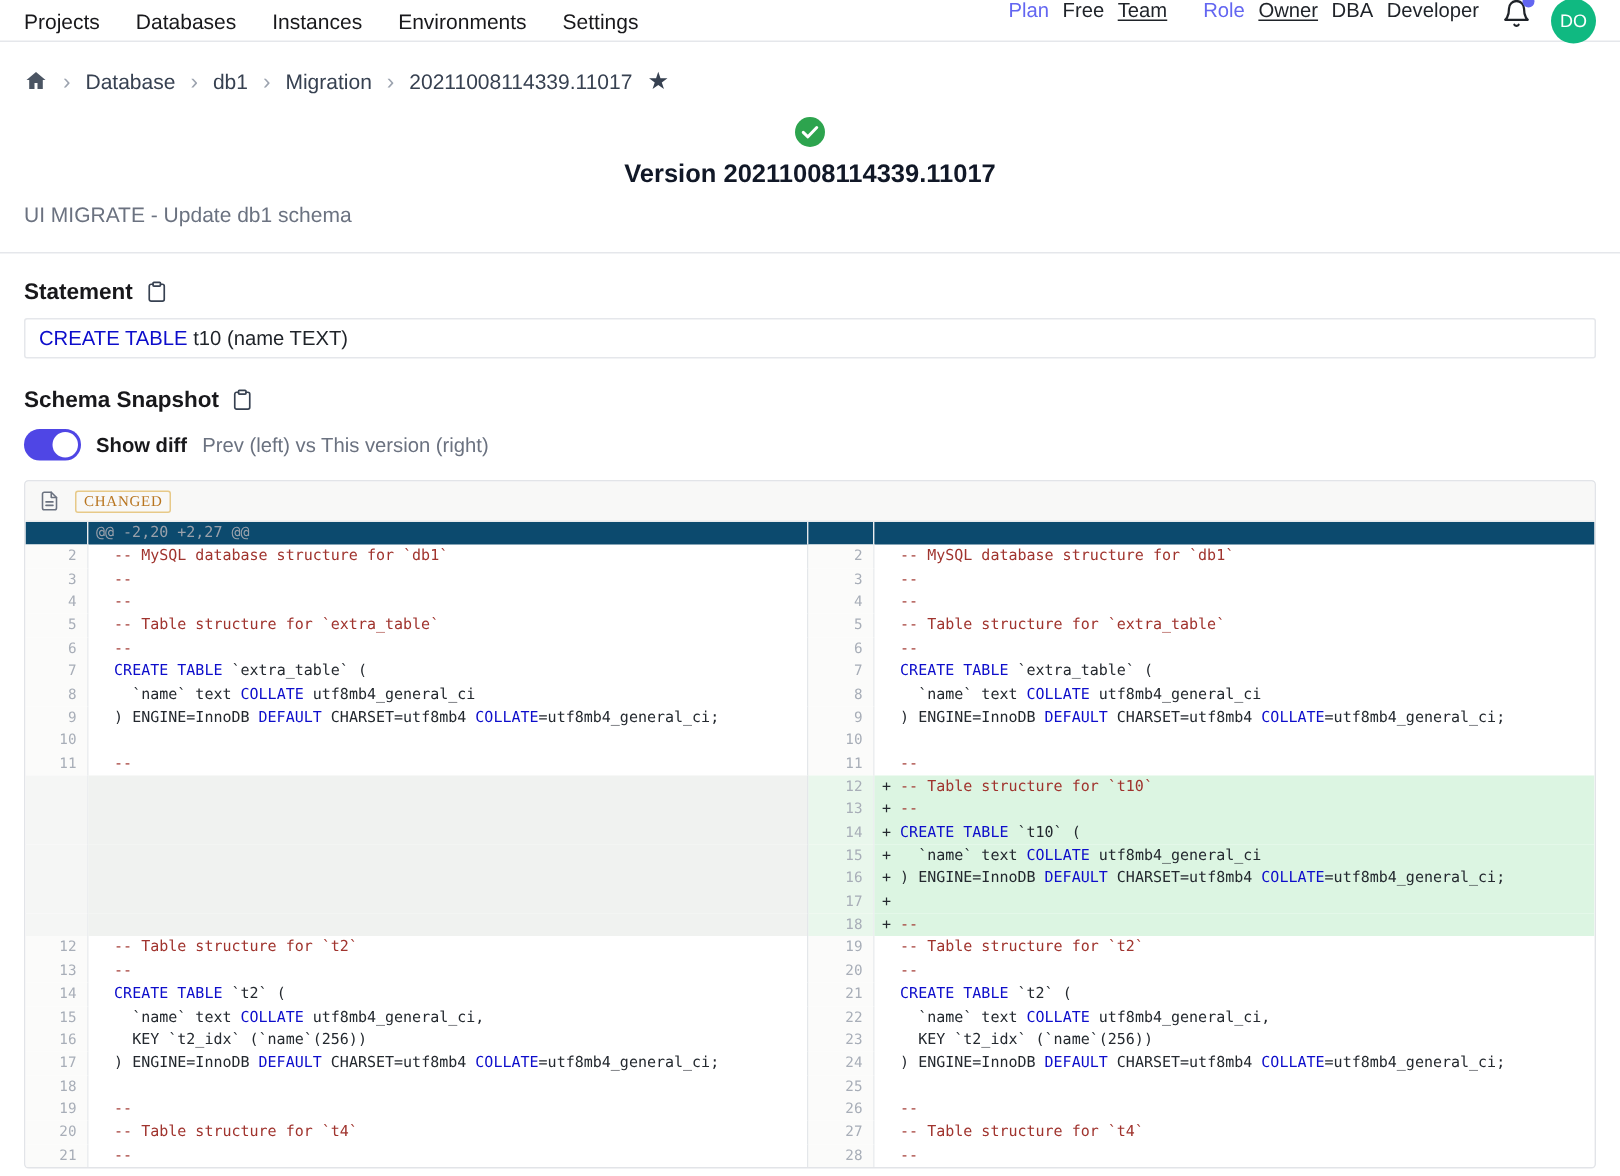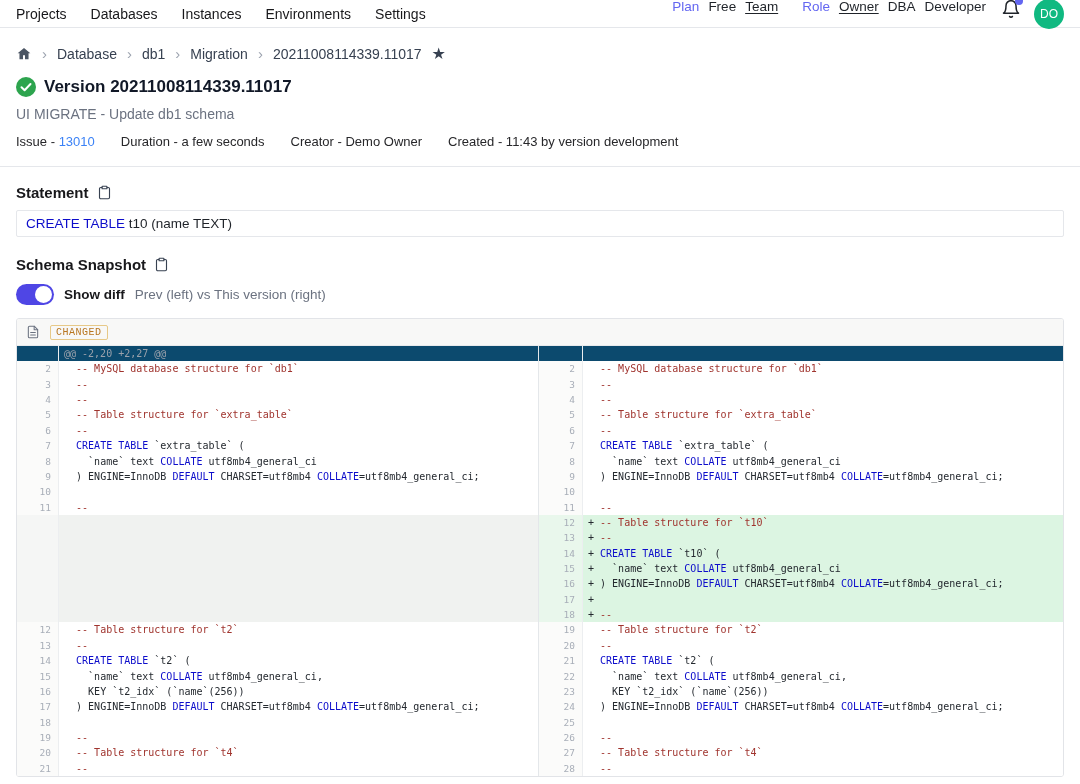--- a/index.html
+++ b/index.html
@@ -24,21 +24,21 @@
 
   
   .crumbs { display: flex; align-items: center; gap: 10px; padding: 16px 16px 0 16px;
     font-size: 14px; color: #374151; }
   .crumb { cursor: pointer; }
   .crumb-sep { color: #9ca3af; font-size: 15px; }
   .star { color: #374151; font-size: 16px; cursor: pointer; }
 
   
   .main { padding: 0 16px; }
-  .title-row { display: flex; align-items: center; gap: 8px; margin-top: 14px; }
+  .title-row { display: flex; align-items: center; gap: 8px; margin-top: 14px; flex-direction: column; }
   .page-title { font-size: 17px; font-weight: bold; color: #111827; }
   .subtitle { margin-top: 9px; font-size: 14px; color: #6b7280; }
   .meta-row { margin-top: 12px; display: flex; gap: 26px; font-size: 13px; color: #27272a; }
   .meta-link { color: var(--c-link); cursor: pointer; text-decoration: none; }
 
   .hr { border-top: 1px solid #e5e7eb; margin-top: 17px; }
 
   
   .sec-head { display: flex; align-items: center; gap: 8px; margin-top: 17px; }
   .sec-title { font-size: 15px; font-weight: 700; color: #18181b; }
@@ -54,21 +54,21 @@
     border-radius: 50%; background: #fff; }
   .toggle-label { font-size: 13.5px; font-weight: bold; color: #18181b; }
   .toggle-hint { font-size: 13.5px; color: #6b7280; }
 
   
   .diff-panel { margin-top: 13px; border: 1px solid #e2e4e8; border-radius: 3px; overflow: hidden; }
   .diff-head { height: 27px; background: #f8f8f7; border-bottom: 1px solid #e8eaec;
     display: flex; align-items: center; gap: 10px; padding: 0 9px; }
   .badge { font-size: 10px; letter-spacing: 0.5px; color: var(--c-badgetext);
     border: 1px solid var(--c-badgeborder); border-radius: 2px; padding: 1px 5px;
-    font-family: Liberation Mono, monospace; }
+    font-family: Liberation Serif, serif; }
   .diff-grid { display: grid; grid-template-columns: 42px 1fr 44px 1fr; background: #fff; }
   .diff-grid > div { height: 15.36px; line-height: 15.36px; white-space: pre; overflow: hidden;
     font-family: "DejaVu Sans Mono", monospace; }
   .ln { font-size: 9.5px; color: #a8aeb8; text-align: right; padding-right: 7px;
     background: #fbfbfa; border-right: 1px solid #eceef0; }
   .code { font-size: 10px; color: #24292f; padding-left: 5px; }
   .code.lcol { border-right: 1px solid #e4e7ea; }
   .code.hunk, .ln.hunk { background: #0c4a6e; }
   .code.hunk { color: var(--c-hunk); }
   .ln.add { background: var(--c-addgutter); }
@@ -136,28 +136,20 @@
     <span>
       <svg width="20" height="20" viewBox="0 0 20 20">
         <circle cx="10" cy="10" r="10" fill="#2da44e"></circle>
         <path d="M5.5 10.2 8.6 13.2 14.5 7" stroke="#fff" stroke-width="2" fill="none" stroke-linecap="round" stroke-linejoin="round"></path>
       </svg>
     </span>
     <span class="page-title">Version 20211008114339.11017</span>
   </div>
   <div class="subtitle">UI MIGRATE - Update db1 schema</div>
 
-  <div class="meta-row">
-    <span>
-      <span>Issue - </span><a class="meta-link">13010</a>
-    </span>
-    <span>Duration - a few seconds</span>
-    <span>Creator - Demo Owner</span>
-    <span>Created - 11:43 by version development</span>
-  </div>
 </div>
 
 <div class="hr"></div>
 
 <div class="main">
 
   <div class="sec-head">
     <span class="sec-title">Statement</span>
     <span class="icon-btn">
       <svg width="15" height="15" viewBox="0 0 24 24" fill="none" stroke="#374151" stroke-width="1.8" stroke-linecap="round" stroke-linejoin="round">

